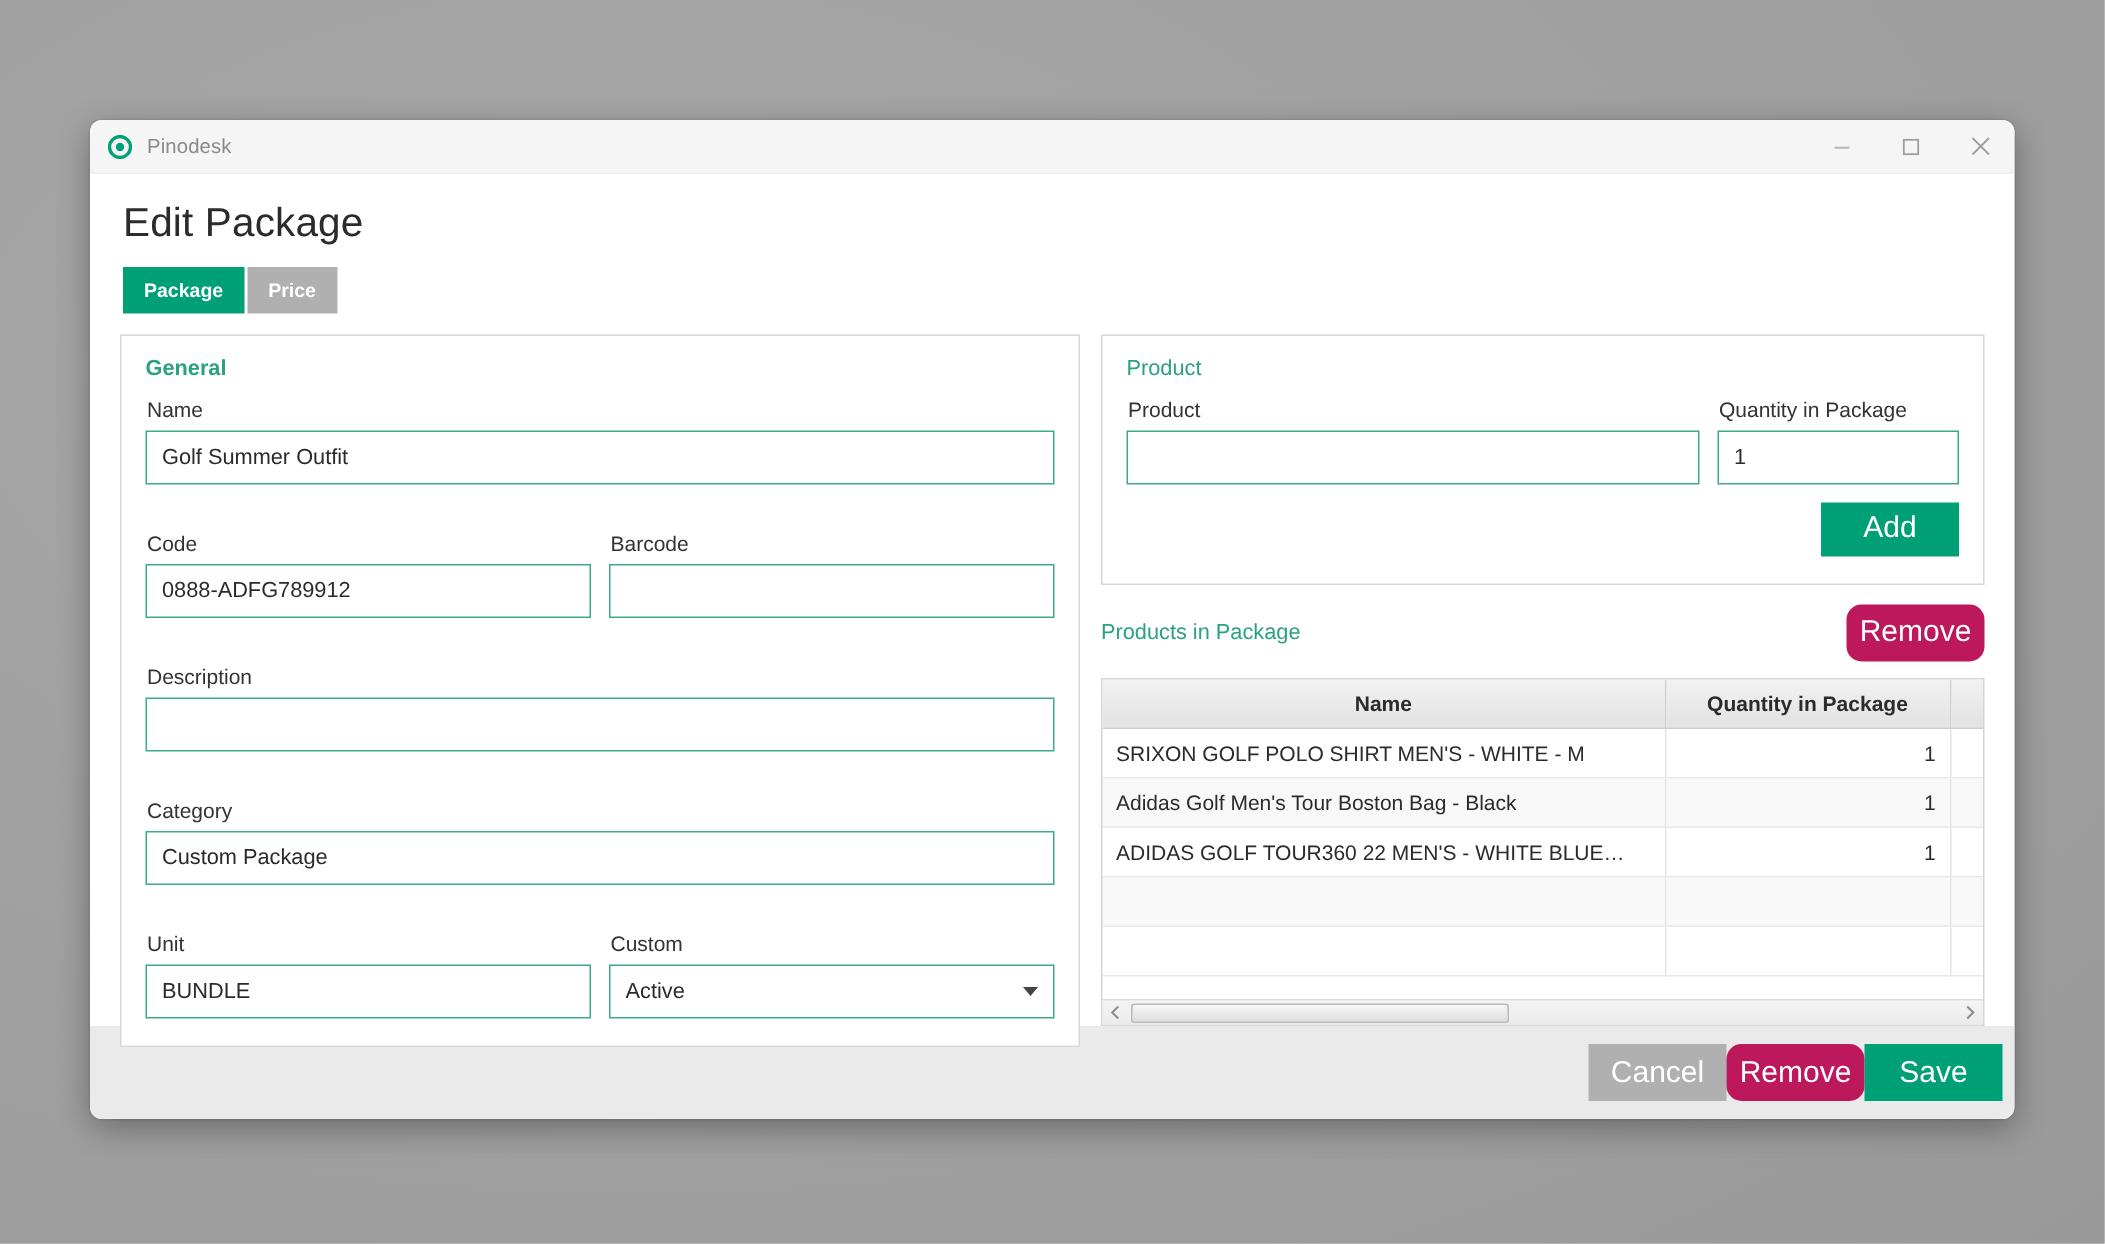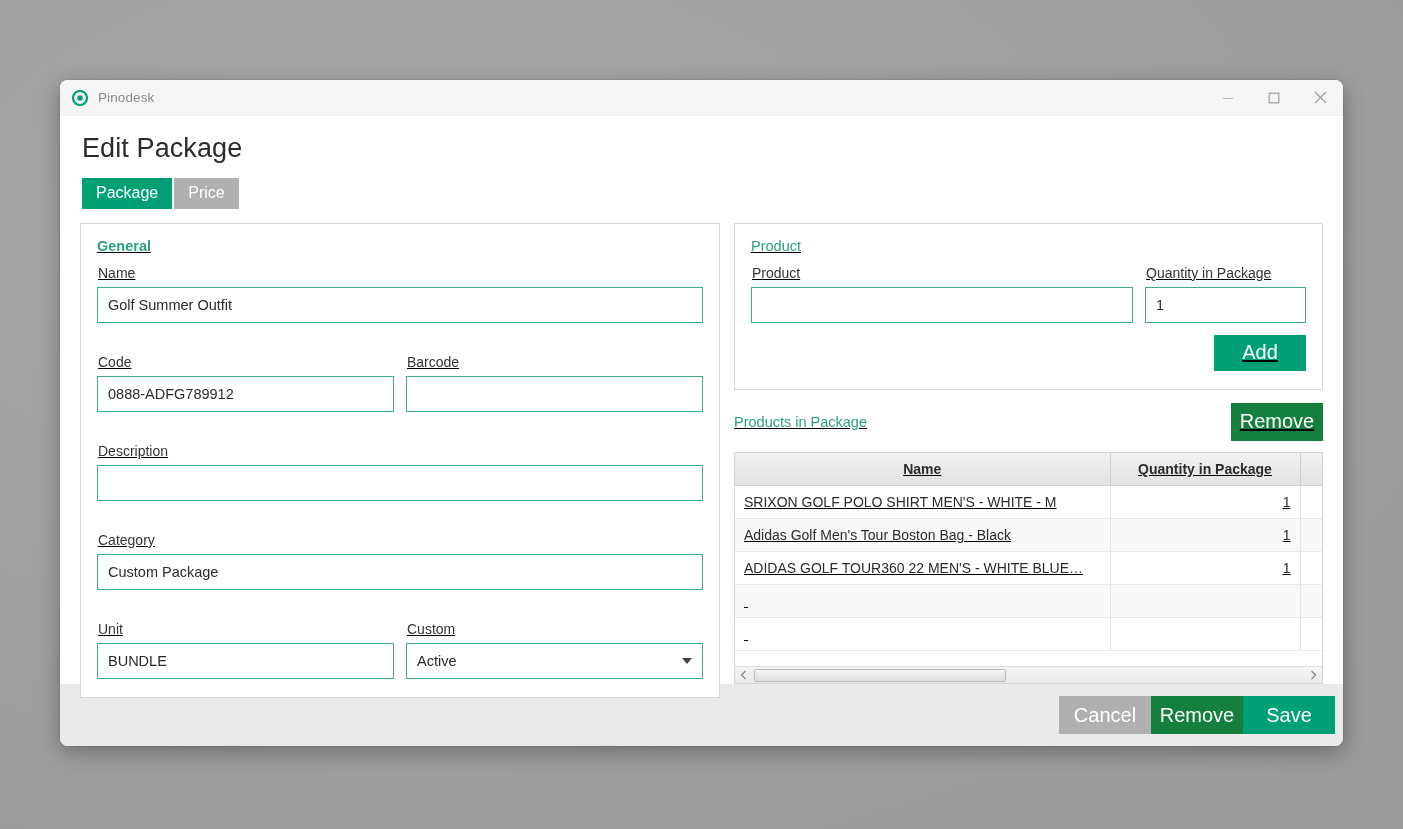--- a/index.html
+++ b/index.html
@@ -76,37 +76,37 @@
   
   #tabs {
     display: flex;
     margin: 14px 0 0 2px;
     gap: 2px;
   }
   .tab {
     height: 31px;
     padding: 12px 14px;
     display: flex; align-items: center; justify-content: center;
-    font-size: 16px;
+    font-size: 13px;
     color: #ffffff;
     background: #b0b0b0;
     border: none;
     cursor: pointer;
     font-family: "Liberation Sans", sans-serif;
+    font-weight: bold;
   }
   .tab.active { background: #00a077; }
 
   
   #columns {
     display: flex;
     gap: 14px;
     margin-top: 14px;
     flex: 1 1 auto;
     min-height: 0;
-    text-decoration: underline;
   }
   #left-col { width: 640px; flex: 0 0 640px; }
   #right-col { flex: 1 1 auto; display: flex; flex-direction: column; min-width: 0; }
 
   
   .groupbox {
     border: 1px solid #d8d8d8;
     background: #fff;
     padding: 14px 16px 18px 16px;
     position: relative;
@@ -159,21 +159,21 @@
     border: none;
     cursor: pointer;
     font-family: "Liberation Sans", sans-serif;
     font-size: 20px;
     color: #ffffff;
     display: inline-flex;
     align-items: center;
     justify-content: center;
   }
   .btn-green { background: #00a077; }
-  .btn-red   { background: #15803d; }
+  .btn-red   { background: #be185d; border-radius: 10px; }
   .btn-gray  { background: #b0b0b0; }
   #add-row { display: flex; justify-content: flex-end; margin-top: 12px; }
   #add-btn { width: 92px; height: 36px; }
 
   
   #pip-bar {
     display: flex; align-items: center;
     margin-top: 13px;
     height: 38px;
   }

